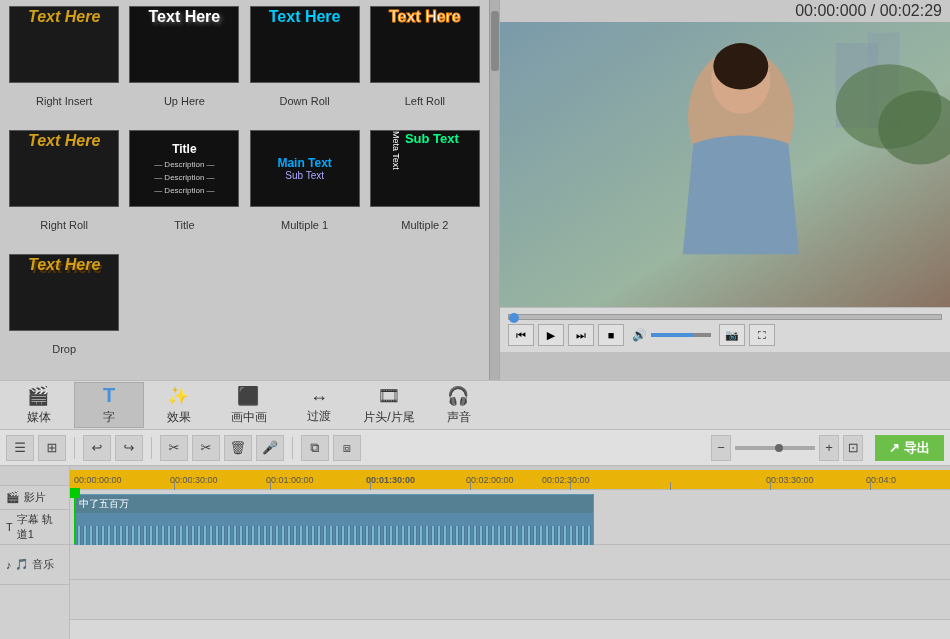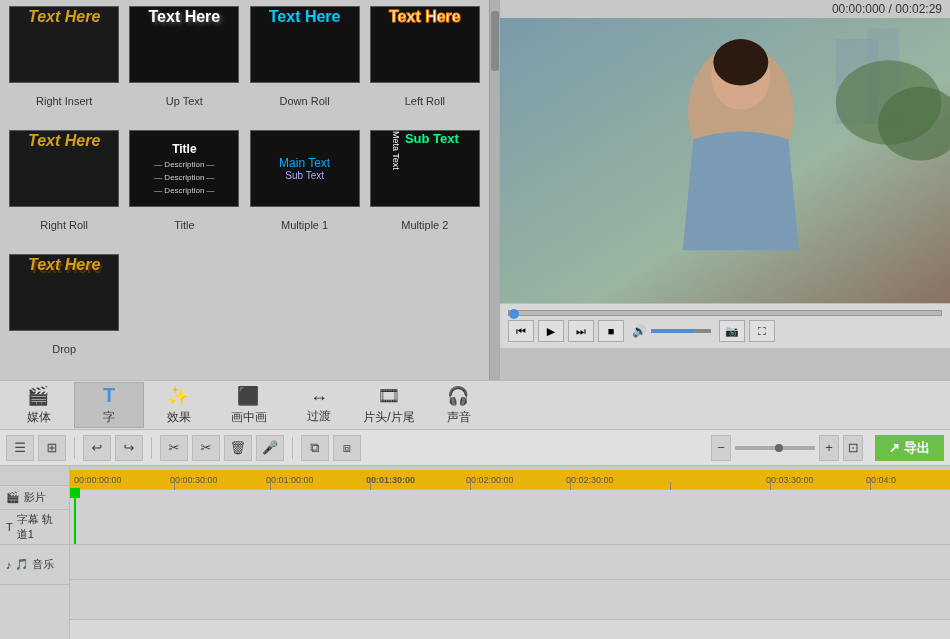--- a/index.html
+++ b/index.html
@@ -66,21 +66,21 @@
       display: flex;
       flex-direction: column;
       align-items: center;
       justify-content: center;
       gap: 4px;
     }
     .title-thumb .t-title { color: white; font-size: 12px; font-weight: bold; }
     .title-thumb .t-desc { color: #ccc; font-size: 8px; }
 
     .multi1-thumb { display: flex; flex-direction: column; align-items: center; justify-content: center; }
-    .multi1-thumb .m-main { color: #00aaff; font-size: 12px; font-weight: normal; }
+    .multi1-thumb .m-main { color: #00aaff; font-size: 12px; font-weight: bold; }
     .multi1-thumb .m-sub { color: #aaaaff; font-size: 10px; }
     .multi2-sub-text { color: #00ff88; font-size: 13px; font-weight: bold; }
     .multi2-vert { color: white; font-size: 9px; writing-mode: vertical-rl; margin-right: 4px; }
 
     .template-label {
       font-size: 11px;
       color: #333;
       margin-top: 12px;
       text-align: center;
     }
@@ -440,21 +440,21 @@
           <div class="template-thumb gold-text">
             <span class="text-preview gold">Text Here</span>
           </div>
           <span class="template-label">Right Insert</span>
         </div>
 
         <div class="template-item">
           <div class="template-thumb" style="background:#111;">
             <span class="text-preview white-shadow">Text Here</span>
           </div>
-          <span class="template-label">Up Text</span>
+          <span class="template-label">Up Here</span>
         </div>
 
         <div class="template-item">
           <div class="template-thumb" style="background:#111;">
             <span class="text-preview cyan-text">Text Here</span>
           </div>
           <span class="template-label">Down Roll</span>
         </div>
 
         <div class="template-item">
@@ -510,21 +510,21 @@
 
       </div>
       <div class="scroll-bar">
         <div class="scroll-thumb"></div>
       </div>
     </div>
   </div>
 
   <div class="right-panel">
 
-    <div style="text-align:right; padding:2px 8px; font-size:12px; color:#333; background:#c8c8c8;">
+    <div style="text-align:right; padding:2px 8px; font-size:16px; color:#333; background:#c8c8c8;">
       <span>00:00:000 / 00:02:29</span>
     </div>
 
     <div class="video-preview">
       <div class="video-bg">
         
         <svg width="100%" height="100%" viewBox="0 0 430 270" preserveAspectRatio="xMidYMid slice">
           <defs>
             <linearGradient id="skyGrad" x1="0%" y1="0%" x2="100%" y2="100%">
               <stop offset="0%" style="stop-color:#7a9aaa;stop-opacity:1"></stop>
@@ -673,32 +673,38 @@
       <span class="ruler-tick" style="left:4px;">00:00:00:00</span>
       <span class="ruler-line" style="left:104px;"></span>
       <span class="ruler-tick" style="left:100px;">00:00:30:00</span>
       <span class="ruler-line" style="left:200px;"></span>
       <span class="ruler-tick" style="left:196px;">00:01:00:00</span>
       <span class="ruler-line" style="left:300px;"></span>
       <span class="ruler-tick" style="left:296px;font-weight:bold;">00:01:30:00</span>
       <span class="ruler-line" style="left:400px;"></span>
       <span class="ruler-tick" style="left:396px;">00:02:00:00</span>
       <span class="ruler-line" style="left:500px;"></span>
-      <span class="ruler-tick" style="left:496px;">00:02:30:00</span>
+      <span class="ruler-tick" style="left:472px;">00:02:30:00</span>
       <span class="ruler-line" style="left:600px;"></span>
       <span class="ruler-tick" style="left:596px;margin-top:28px;">00:03:00:00</span>
       <span class="ruler-line" style="left:700px;"></span>
       <span class="ruler-tick" style="left:696px;">00:03:30:00</span>
       <span class="ruler-line" style="left:800px;"></span>
       <span class="ruler-tick" style="left:796px;">00:04:0</span>
     </div>
 
     <div class="track-row">
       <div class="playhead">
         <div class="playhead-top"></div>
       </div>
+      <div class="video-clip" style="width:520px;">
+        <div class="clip-title">中了五百万</div>
+        <div class="clip-waveform">
+          <div class="waveform-visual"></div>
+        </div>
+      </div>
     </div>
 
     <div class="track-row audio"></div>
 
     <div class="track-row music"></div>
   </div>
 </div>
 
 </body></html>

